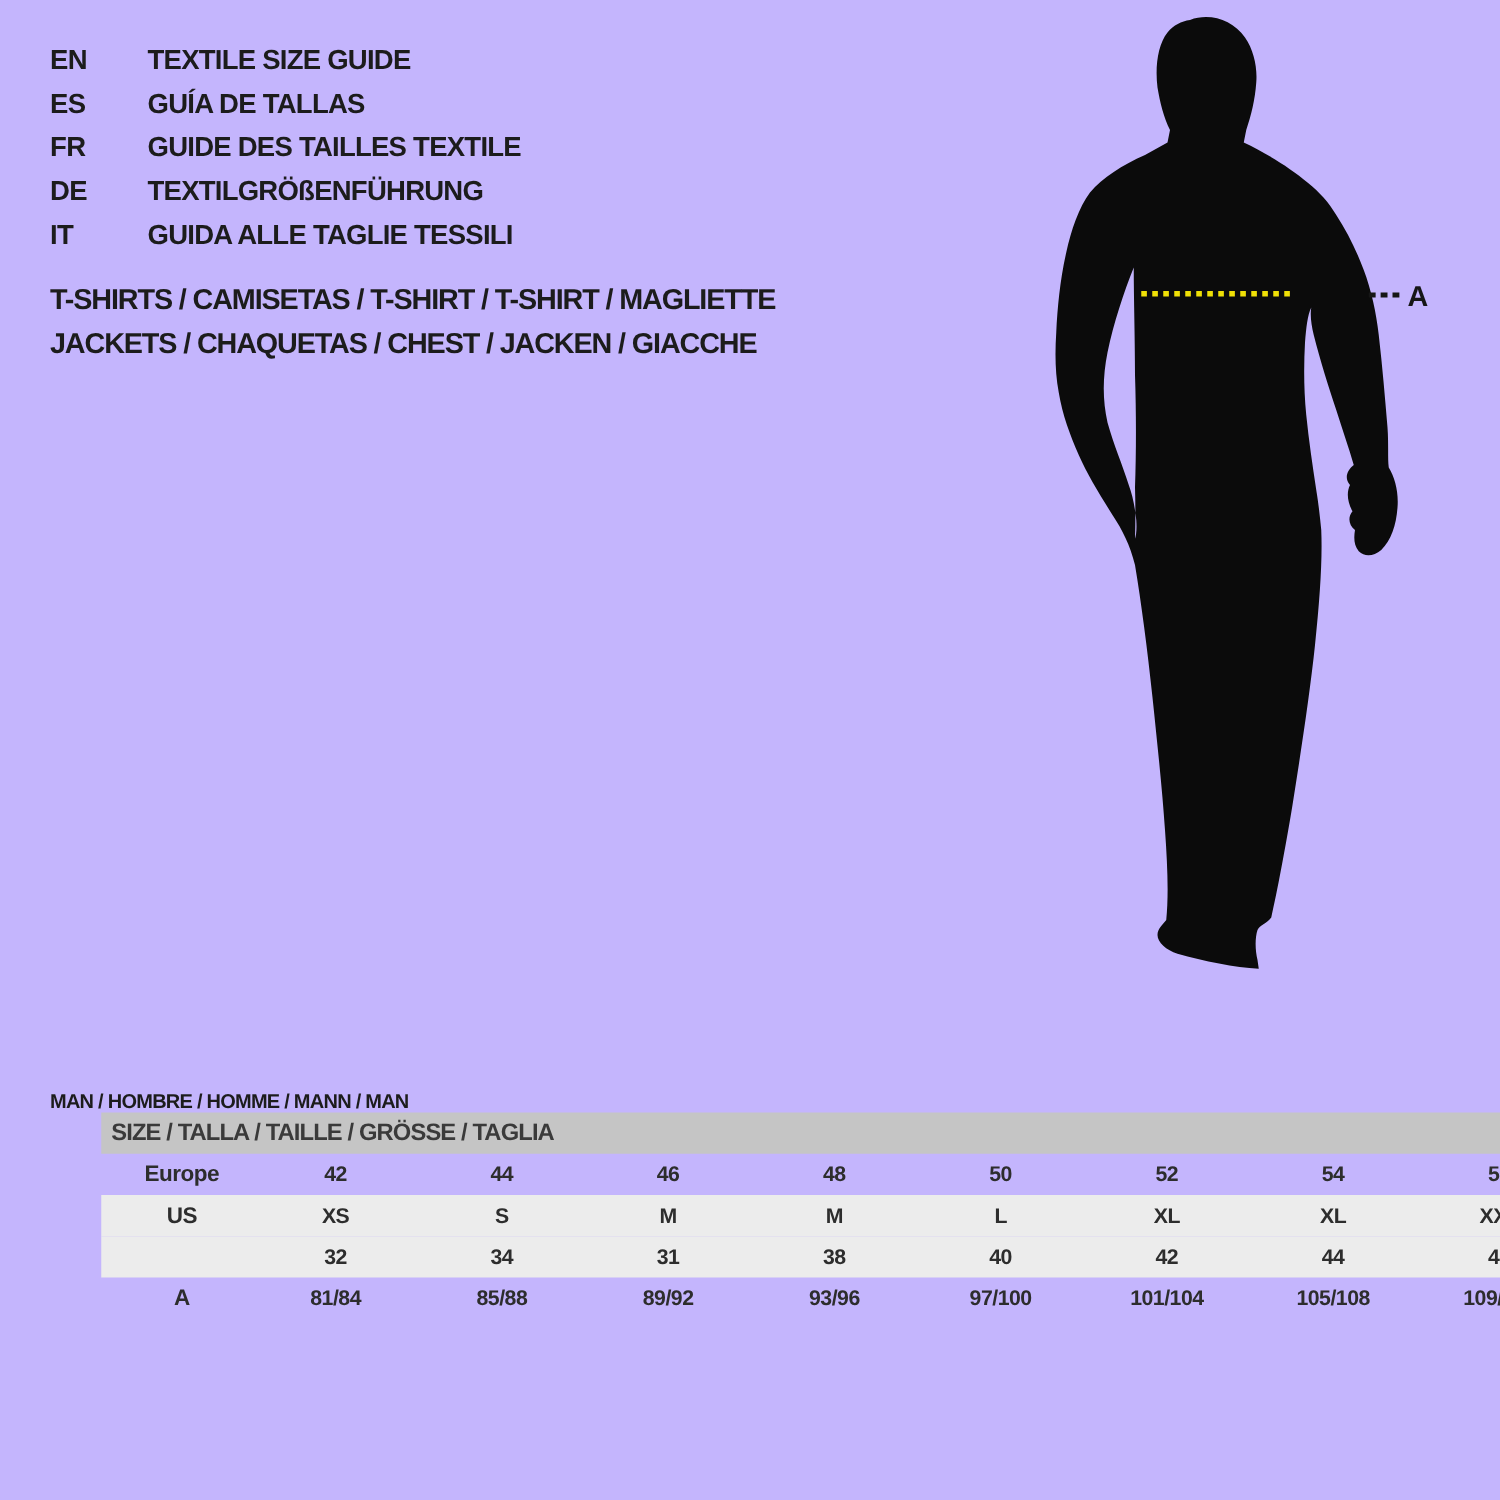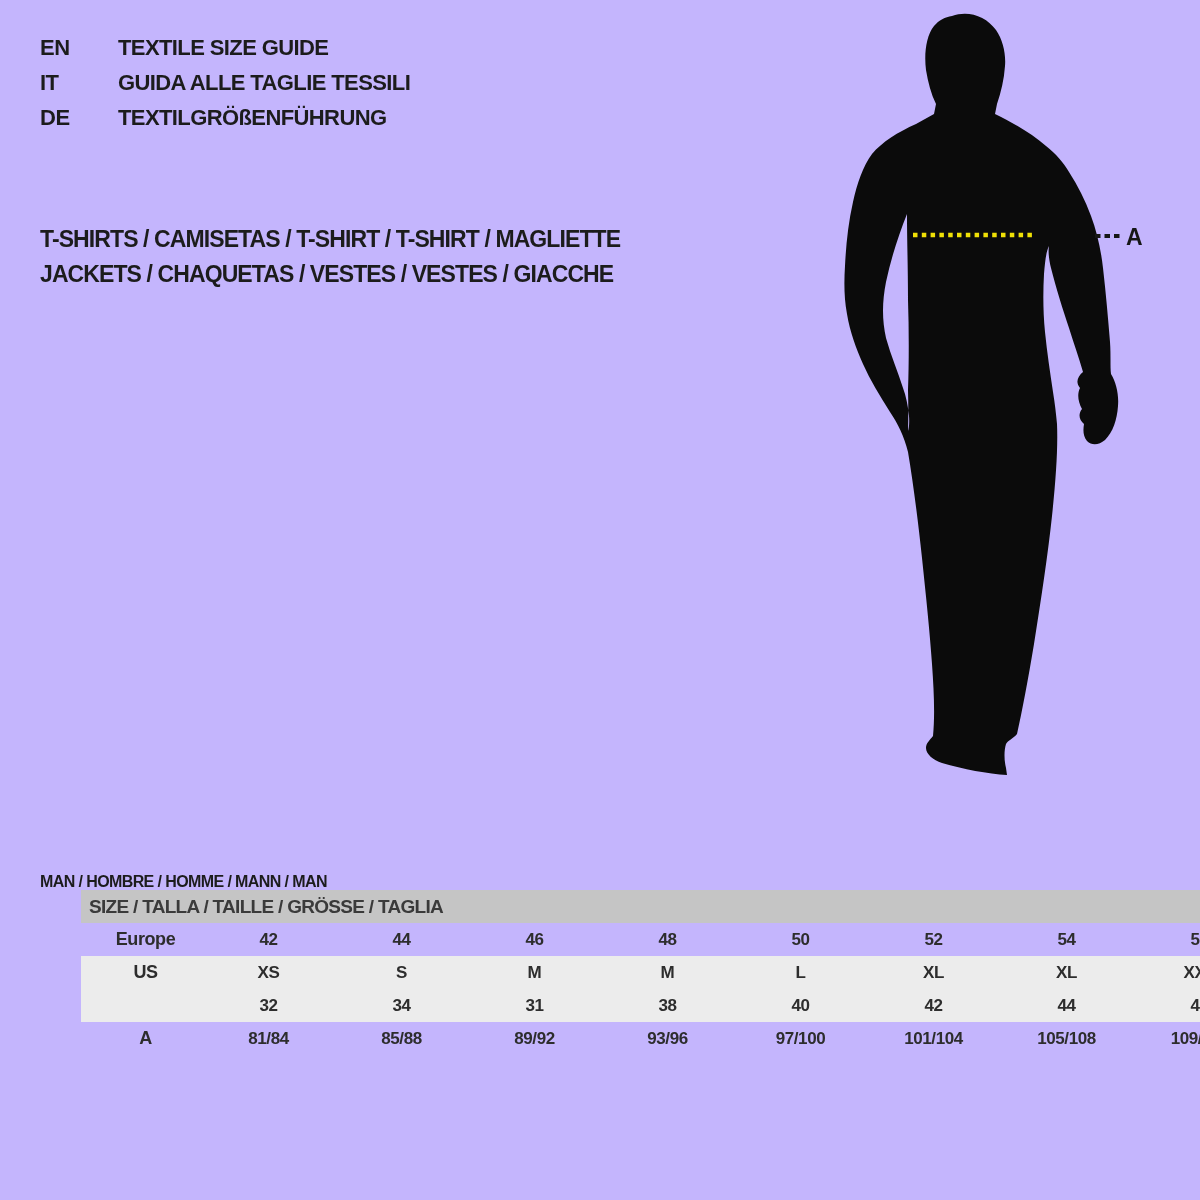--- a/index.html
+++ b/index.html
@@ -37,30 +37,36 @@
 </head>
 <body>
 
 <div class="canvas">
 
   <div class="lang-block">
     <div class="lang-row">
       <span class="lang-code">EN</span><span class="lang-label">TEXTILE SIZE GUIDE</span>
     </div>
     <div class="lang-row">
-      <span class="lang-code">IT</span><span class="lang-label">GUIDA ALLE TAGLIE TESSILI</span>
+      <span class="lang-code">ES</span><span class="lang-label">GUÍA DE TALLAS</span>
+    </div>
+    <div class="lang-row">
+      <span class="lang-code">FR</span><span class="lang-label">GUIDE DES TAILLES TEXTILE</span>
     </div>
     <div class="lang-row">
       <span class="lang-code">DE</span><span class="lang-label">TEXTILGRÖßENFÜHRUNG</span>
+    </div>
+    <div class="lang-row">
+      <span class="lang-code">IT</span><span class="lang-label">GUIDA ALLE TAGLIE TESSILI</span>
     </div>
   </div>
 
   <div class="cat-block">
     <div class="cat-line">T-SHIRTS / CAMISETAS / T-SHIRT / T-SHIRT / MAGLIETTE</div>
-    <div class="cat-line">JACKETS / CHAQUETAS / VESTES / VESTES / GIACCHE</div>
+    <div class="cat-line">JACKETS / CHAQUETAS / CHEST / JACKEN / GIACCHE</div>
   </div>
 
   <div class="figure">
     <svg viewBox="0 0 380 800" xmlns="http://www.w3.org/2000/svg">
       <path fill-rule="evenodd" d="M132,16 C148,10 166,16 176,30 C183,40 186,54 185,66 C184,80 181,92 177,104 L175,114
                C192,122 212,134 226,146 C236,154 243,162 249,172 C258,186 265,200 271,216
                C277,232 281,250 283,268 C286,294 288,318 290,342 C291,356 290,366 291,374
                C296,382 299,394 298,406 C297,420 293,432 285,440 C279,445 272,446 267,441
                C263,436 263,430 264,424 C259,420 258,414 262,409 C258,402 257,394 260,388
                C255,382 258,376 263,372 C259,358 254,344 249,328 C243,310 236,288 231,268

